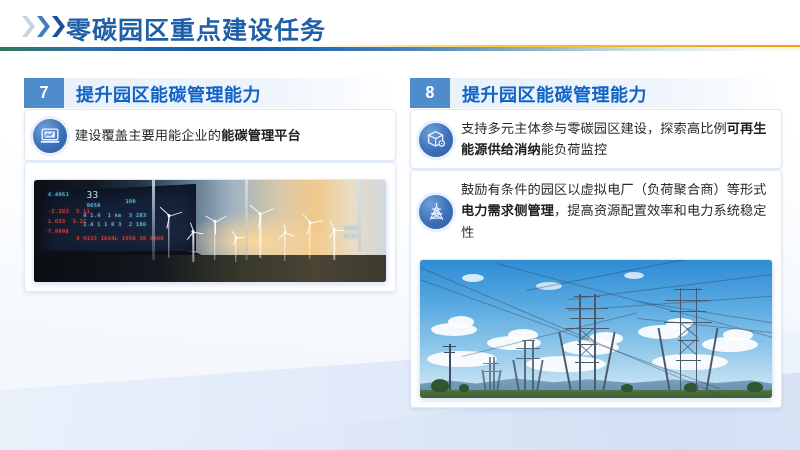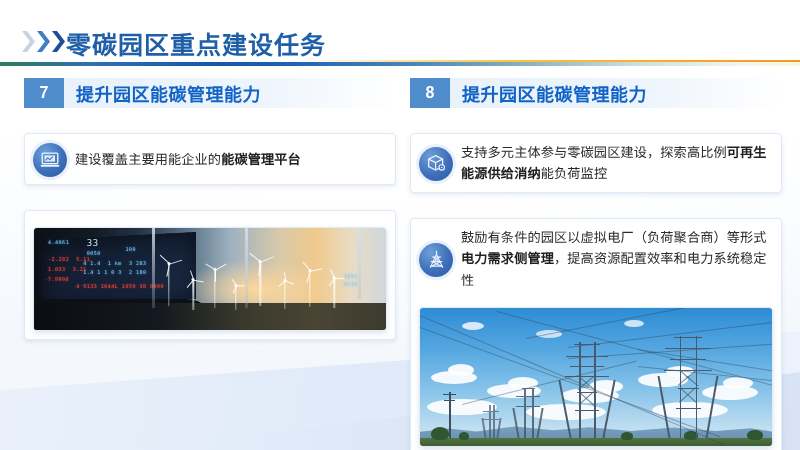--- a/index.html
+++ b/index.html
@@ -30,21 +30,21 @@
     transform:rotate(-6.4deg);
     opacity:.85;
   }
   .wedge-c{
     position:absolute;left:-10px;bottom:-96px;width:880px;height:120px;
     background:linear-gradient(90deg,#f3f7fd 0%, #e8f0fa 100%);
     transform:rotate(-2deg);
   }
 
   
-  .header{position:absolute;left:0;top:17px;width:800px;height:56px;}
+  .header{position:absolute;left:0;top:2px;width:800px;height:56px;}
   .chevrons{position:absolute;left:22px;top:14px;display:flex;gap:2px;align-items:center;}
   .chev{width:13px;height:21px;}
   .title{
     position:absolute;left:66px;top:8px;
     font-size:25px;font-weight:bold;letter-spacing:1px;
     color:#1f5fa8;
     white-space:nowrap;
   }
   .rule{
     position:absolute;left:0;top:45px;width:800px;height:4px;
@@ -71,21 +71,21 @@
     color:#ffffff;font-size:16px;font-weight:bold;
     display:flex;align-items:center;justify-content:center;
   }
   .sec-title{
     margin-left:12px;font-size:18px;font-weight:bold;color:#1263c6;
     letter-spacing:.5px;white-space:nowrap;
   }
 
   
   .card{
-    position:relative;margin-top:25px;
+    position:relative;margin-top:1px;
     background:#ffffff;
     border:1px solid #dfe9f6;
     border-radius:4px;
     box-shadow:0 2px 4px rgba(64,110,170,.13), 0 0 0 1px rgba(255,255,255,.6) inset;
     padding:7px 10px 7px 8px;
     display:flex;align-items:flex-start;gap:8px;
   }
   .card.center-icon{align-items:center;}
   .card-txt{
     font-size:13.2px;line-height:1.62;color:#2b2b2b;

